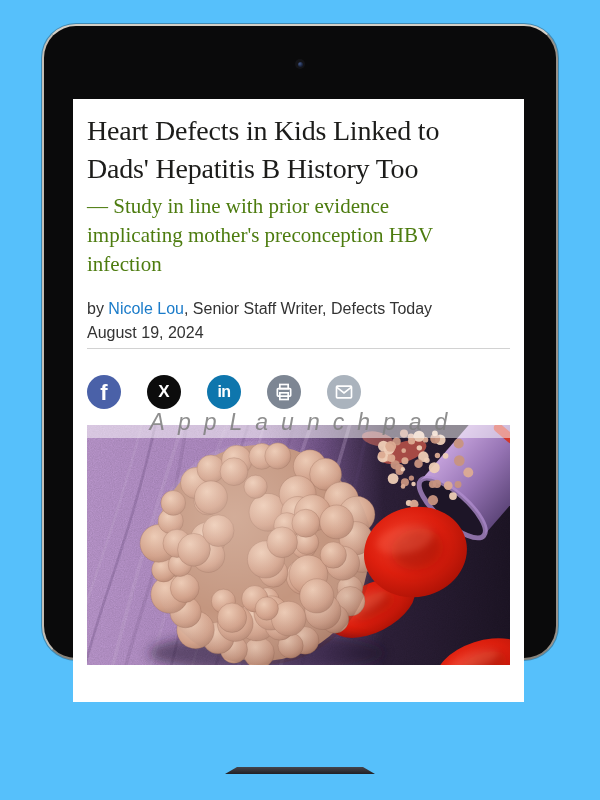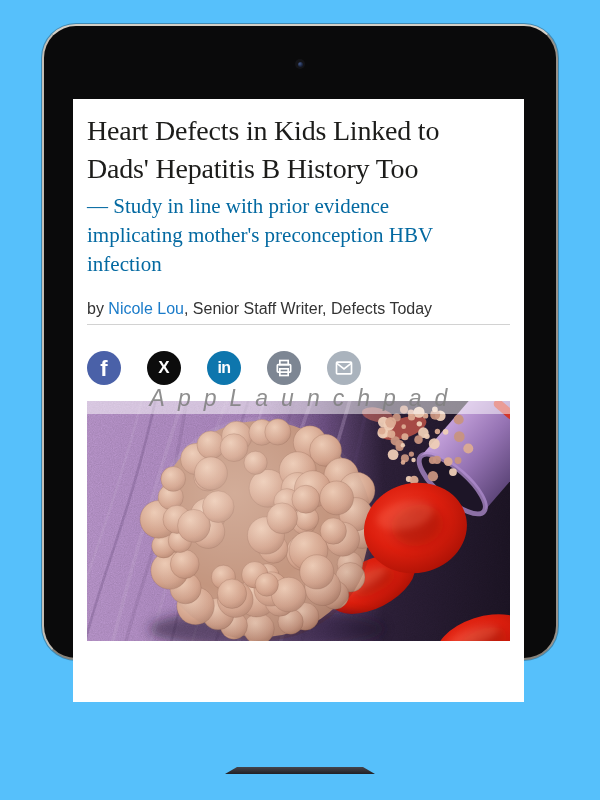--- a/index.html
+++ b/index.html
@@ -15,21 +15,21 @@
   .slot{position:absolute;left:calc(50% - 75px);top:741px;width:150px;height:7px;
         background:linear-gradient(#45454c,#202025);
         clip-path:polygon(12px 0, calc(100% - 12px) 0, 100% 100%, 0 100%);}
   .screen{position:absolute;left:29px;top:73px;width:451px;height:603px;background:#ffffff;overflow:hidden;}
   
   .page{position:relative;width:100%;height:100%;box-sizing:border-box;padding:0 14px;}
   .title{margin:13px 0 0;font-family:"Liberation Serif",serif;font-weight:normal;
          font-size:28px;line-height:38px;color:#1c1c1a;letter-spacing:-0.2px;}
   .title .line,.subtitle .line{display:block;white-space:nowrap;}
   .subtitle{margin:4px 0 0;font-family:"Liberation Serif",serif;font-weight:normal;
-            font-size:21px;line-height:29px;color:#0369a1;}
+            font-size:21px;line-height:29px;color:#4d7c0f;}
   .byline{margin:18px 0 0;font-size:16px;line-height:24px;color:#333333;}
   .author{text-decoration:none;cursor:pointer;}
   .date{margin:0;font-size:16px;line-height:24px;color:#333333;}
   .divider{margin:3px 0 0;border:none;border-top:1px solid #d2d2d2;height:0;}
   .share-row{margin-top:26px;display:flex;align-items:center;}
   .share-btn{width:34px;height:34px;border-radius:50%;margin-right:26px;border:none;padding:0;
              display:flex;align-items:center;justify-content:center;color:#ffffff;cursor:pointer;flex:0 0 auto;}
   .share-btn .glyph{color:#fff;}
   .glyph-f{font-size:22px;font-weight:bold;transform:translateY(1px);}
   .glyph-x{font-size:17px;font-weight:bold;}
@@ -59,20 +59,21 @@
           <span class="line">Dads' Hepatitis B History Too</span>
         </h1>
 
         <h2 class="subtitle">
           <span class="line">— Study in line with prior evidence</span>
           <span class="line">implicating mother's preconception HBV</span>
           <span class="line">infection</span>
         </h2>
 
         <p class="byline"><span>by </span><a href="#" class="author" style="color: rgb(26, 123, 201); margin-top: 44px;">Nicole Lou</a><span>, Senior Staff Writer, Defects Today</span></p>
+        <p class="date">August 19, 2024</p>
 
         <hr class="divider">
 
         <div class="share-row">
           <button class="share-btn" style="background-color: rgb(74, 97, 168);">
             <span class="glyph glyph-f">f</span>
           </button>
           <button class="share-btn" style="background-color: rgb(12, 12, 12);">
             <span class="glyph glyph-x">X</span>
           </button>

